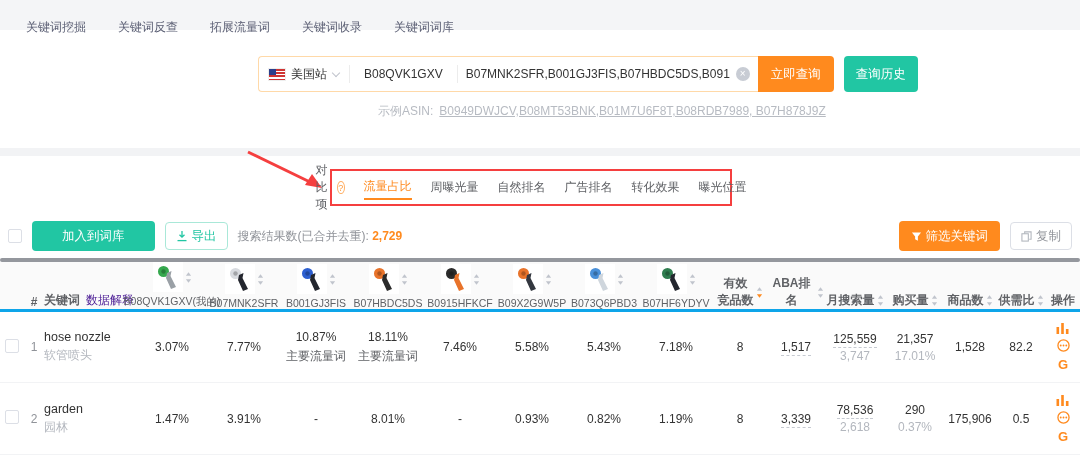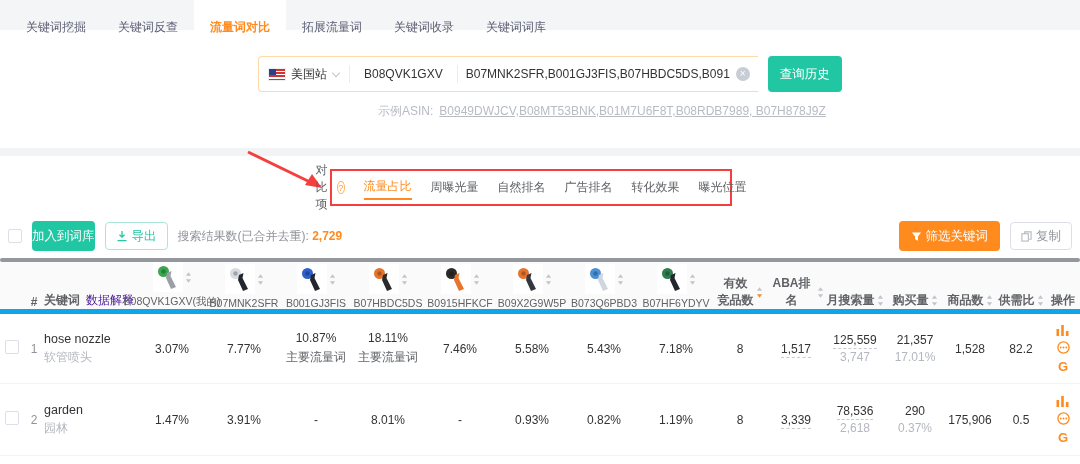--- a/index.html
+++ b/index.html
@@ -47,33 +47,33 @@
   .q-ic{width:13px;height:13px;border:1px solid #ffb066;border-radius:50%;color:#ff9a3d;
     font-size:9px;line-height:12px;text-align:center;cursor:pointer}
   .cmp-tab{color:#606266;padding:3px 0;cursor:pointer;white-space:nowrap}
   .cmp-tab.active{color:#ff8a1e;border-bottom:2px solid #ff8a1e}
   .arrow-svg{position:absolute;left:228px;top:-18px;pointer-events:none}
 
   
   .toolbar{height:44px;display:flex;align-items:center;gap:10px;padding:0 8px;background:#fff}
   .cb{width:14px;height:14px;border:1px solid #dcdfe6;border-radius:2px;background:#fff;
     flex:0 0 auto;cursor:pointer;display:inline-block}
-  .btn-teal{height:30px;padding:0 0;background:#21c6a3;color:#fff;border-radius:4px}
+  .btn-teal{height:30px;padding:0 30px;background:#21c6a3;color:#fff;border-radius:4px}
   .btn-teal-o{height:28px;padding:8px 10px;background:#fff;border:1px solid #a9e8d8;color:#21c6a3;border-radius:4px}
   .result{color:#909399}
   .result b{color:#ff8a1e;font-weight:bold}
   .spacer{flex:1}
   .btn-orange{height:30px;padding:0 12px;background:#ff8a1e;color:#fff;border-radius:4px}
   .btn-gray-o{height:28px;padding:0 10px;background:#fff;border:1px solid #dcdfe6;color:#909399;border-radius:4px}
 
   
   .scrollbar{height:4px;background:#94979d;border-radius:2px}
   table{width:1080px;table-layout:fixed;border-collapse:collapse}
   thead th{background:#fafafa;color:#606266;font-weight:bold;vertical-align:bottom;
-    border-bottom:5px solid #0ea5e9}
+    border-bottom:3px solid #0ea5e9}
   .th-flex{display:flex;align-items:center;justify-content:center;gap:2px}
   .th-left{display:flex;align-items:flex-end;gap:6px;justify-content:flex-start}
   .explain{color:#4c1d95;font-weight:normal;cursor:pointer;white-space:nowrap}
   .th-prod{display:flex;flex-direction:column;align-items:center;gap:3px}
   .prod-top{display:flex;align-items:center;gap:2px}
   .prod-img{width:30px;height:30px;background:#fff;display:flex;align-items:center;justify-content:center}
   .asin-lbl{font-size:10.5px;font-weight:normal;color:#606266;white-space:nowrap}
   .sort{display:inline-flex;cursor:pointer;flex:0 0 auto}
   tbody td{text-align:center;vertical-align:middle;border-bottom:1px solid #f2f3f5;background:#fff}
   tbody tr{height:72px}
@@ -90,21 +90,20 @@
   .g-ic{color:#ff8a1e;font-weight:bold;font-size:13px;cursor:pointer}
 </style>
 </head>
 <body>
 
 <div class="page">
 
   <div class="nav">
     <div class="nav-tab">关键词挖掘</div>
     <div class="nav-tab">关键词反查</div>
-    <div class="nav-tab active">流量词对比</div>
     <div class="nav-tab">拓展流量词</div>
     <div class="nav-tab">关键词收录</div>
     <div class="nav-tab">关键词词库</div>
   </div>
 
   <div class="search-sec">
     <div class="search-row">
       <div class="search-group">
         <div class="sg-site">
           <span class="flag"></span>
@@ -112,20 +111,21 @@
           <span class="chev"></span>
         </div>
         <div class="sg-div"></div>
         <div class="sg-asin">B08QVK1GXV</div>
         <div class="sg-div"></div>
         <div class="sg-list">
           <span class="sg-list-text">B07MNK2SFR,B001GJ3FIS,B07HBDC5DS,B0915HFKCF,B073C</span>
           <span class="clr"></span>
         </div>
       </div>
+      <button class="btn query-btn">立即查询</button>
       <button class="btn history-btn">查询历史</button>
     </div>
     <div class="example">
       <span>示例ASIN:</span><span class="asins">B0949DWJCV,B08MT53BNK,B01M7U6F8T,B08RDB7989, B07H878J9Z</span>
     </div>
   </div>
 
   <div class="band"></div>
 
   <div class="cmp-sec">

